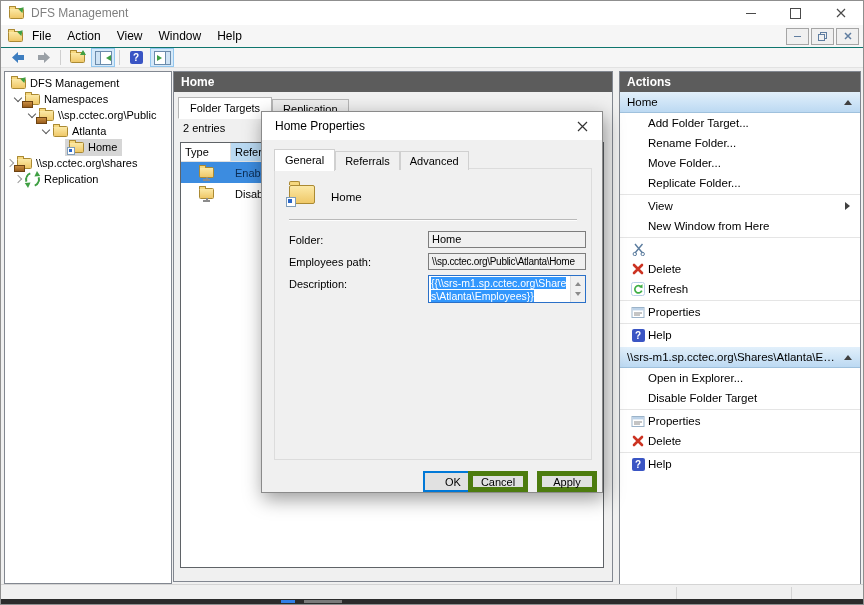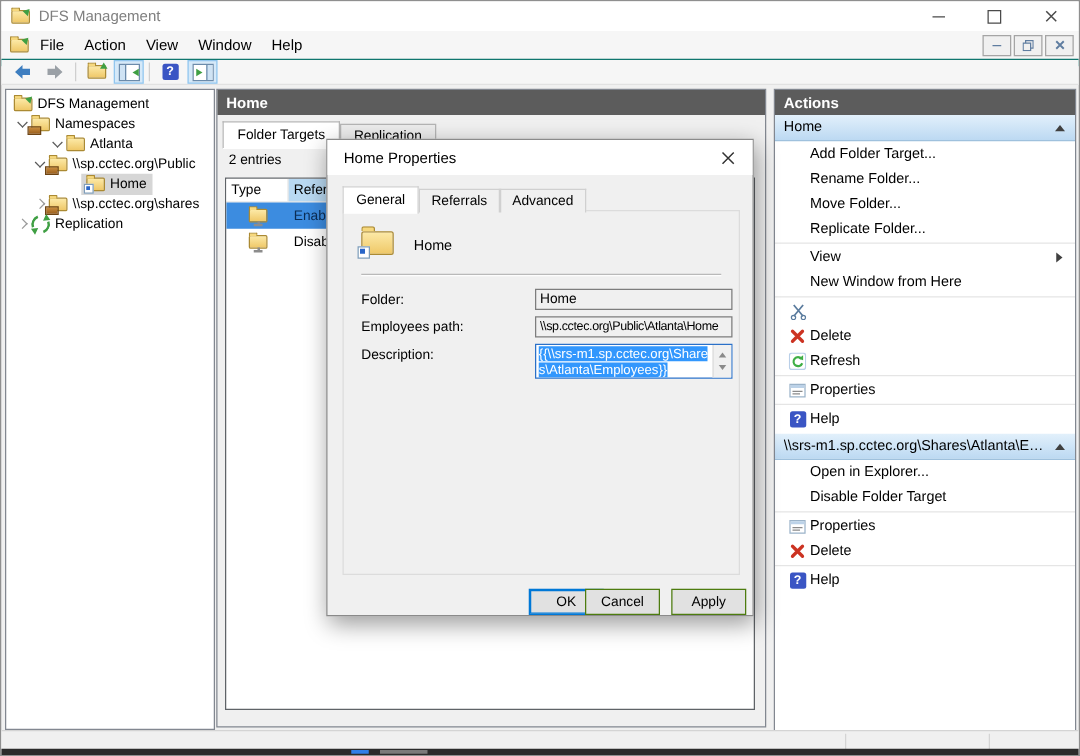--- a/index.html
+++ b/index.html
@@ -101,21 +101,21 @@
   .big-folder .badge-link::before{left:1px;top:1px;width:4px;height:4px;}
   .dlg-folder-name{position:absolute;left:56px;top:22px;font-size:11.5px;}
   .etch{position:absolute;left:14px;right:14px;top:50px;border-top:1px solid #b9b9b9;border-bottom:1px solid #fdfdfd;}
   .frow-label{position:absolute;left:14px;font-size:11px;}
   .fbox{position:absolute;left:153px;width:158px;height:17px;background:#f0f0f0;border:1px solid #7d7d7d;box-sizing:border-box;font-size:11px;line-height:15px;padding:0 3px;white-space:nowrap;overflow:hidden;}
   .small-val{font-size:10px;letter-spacing:-0.3px;}
   .descbox{position:absolute;left:153px;top:106px;width:158px;height:28px;background:#fff;border:1px solid #2a70c8;box-sizing:border-box;display:flex;}
   .desctext{flex:1;font-size:10.5px;line-height:13px;padding:1px 2px;word-break:break-all;overflow:hidden;}
   .sel-text{background:#3297fd;color:#fff;}
   .vsb{width:15px;background:#f0f0f0;border-left:1px solid #dcdcdc;display:flex;flex-direction:column;justify-content:space-between;align-items:center;padding:3px 0;box-sizing:border-box;}
-  .btn{position:absolute;width:60px;height:21px;background:#e1e1e1;border:1px solid #4d7c0f;font-size:11px;display:flex;align-items:center;justify-content:center;box-sizing:border-box;}
+  .btn{position:absolute;width:60px;height:21px;background:#e1e1e1;border:5px solid #4d7c0f;font-size:11px;display:flex;align-items:center;justify-content:center;box-sizing:border-box;}
   .btn.default{border:1px solid #0078d7;box-shadow:inset 0 0 0 1px #0078d7;margin-left:24px;}
 
   
   .statusbar{position:absolute;left:0;right:0;top:583px;height:17px;background:#f0f0f0;border-top:1px solid #d4d4d4;}
   .sb-sep{position:absolute;top:2px;bottom:2px;width:1px;background:#d4d4d4;}
   .taskbar-sliver{position:absolute;left:0;right:0;bottom:0;height:5px;background:#2b2b2b;}
   .tb-fleck-blue{position:absolute;left:280px;top:1px;width:14px;height:3px;background:#2f7fe8;}
   .tb-fleck-gray{position:absolute;left:303px;top:1px;width:38px;height:3px;background:#7a7a7a;}
 </style>
 </head>
@@ -218,51 +218,51 @@
       <span class="gap">
           <span class="chev chev-open"></span>
         </span>
       <span class="icn16">
           <span class="folder">
             <span class="badge-ns"></span>
           </span>
         </span>
       <span class="tlabel">Namespaces</span>
     </div>
+    <div class="tree-row" style="padding-left:22px;">
+      <span class="gap">
+          <span class="chev chev-open"></span>
+        </span>
+      <span class="icn16">
+          <span class="folder">
+            <span class="badge-ns"></span>
+          </span>
+        </span>
+      <span class="tlabel">\\sp.cctec.org\Public</span>
+    </div>
     <div class="tree-row" style="padding-left:36px;">
       <span class="gap">
           <span class="chev chev-open"></span>
         </span>
       <span class="icn16">
           <span class="folder"></span>
         </span>
       <span class="tlabel">Atlanta</span>
-    </div>
-    <div class="tree-row" style="padding-left:22px;">
-      <span class="gap">
-          <span class="chev chev-open"></span>
-        </span>
-      <span class="icn16">
-          <span class="folder">
-            <span class="badge-ns"></span>
-          </span>
-        </span>
-      <span class="tlabel">\\sp.cctec.org\Public</span>
     </div>
     <div class="tree-row" style="padding-left:60px;">
       <span class="tsel flex" style="padding:1px 2px;">
         <span class="icn16">
             <span class="folder">
               <span class="badge-link"></span>
             </span>
           </span>
         <span class="tlabel">Home</span>
       </span>
     </div>
-    <div class="tree-row" style="padding-left:22px;text-align:right;">
+    <div class="tree-row" style="text-align:right;">
       <span class="gap">
           <span class="chev chev-closed"></span>
         </span>
       <span class="icn16">
           <span class="folder">
             <span class="badge-ns"></span>
           </span>
         </span>
       <span class="tlabel">\\sp.cctec.org\shares</span>
     </div>

